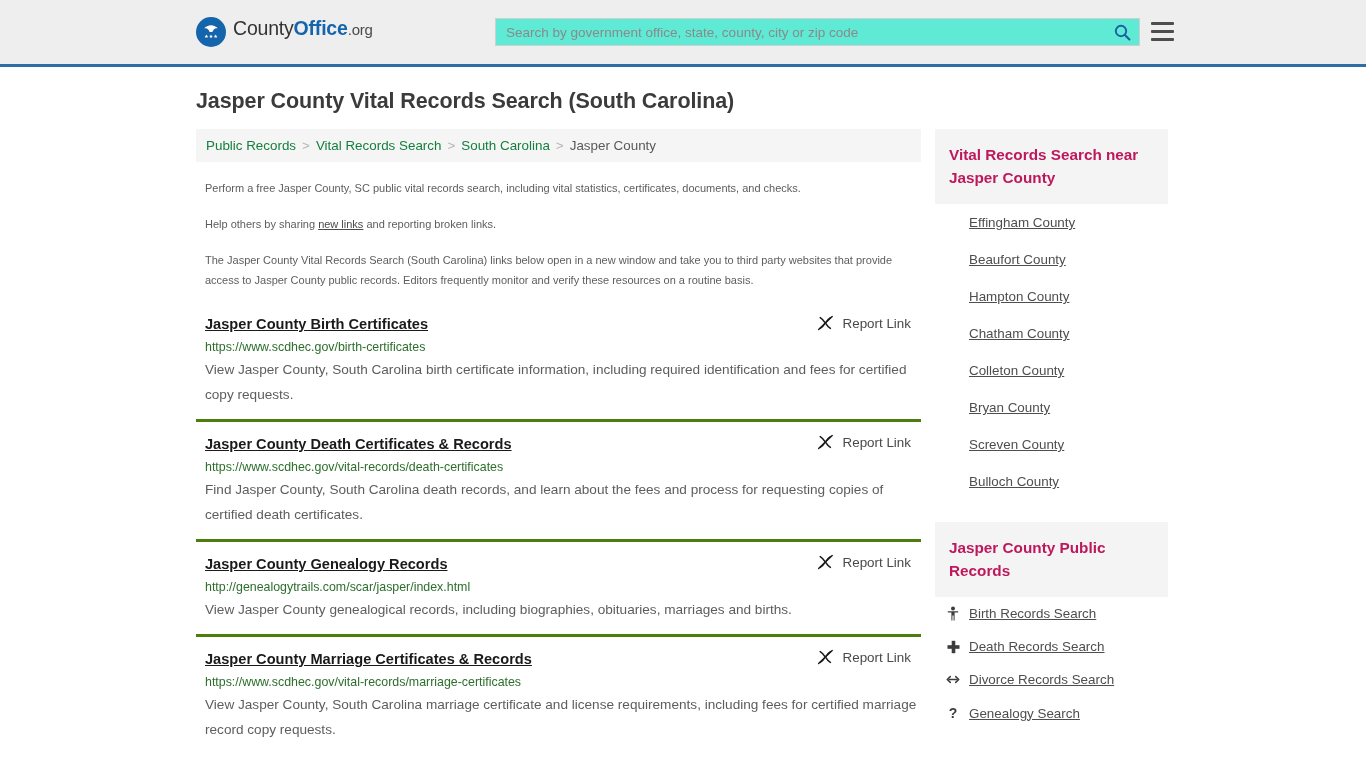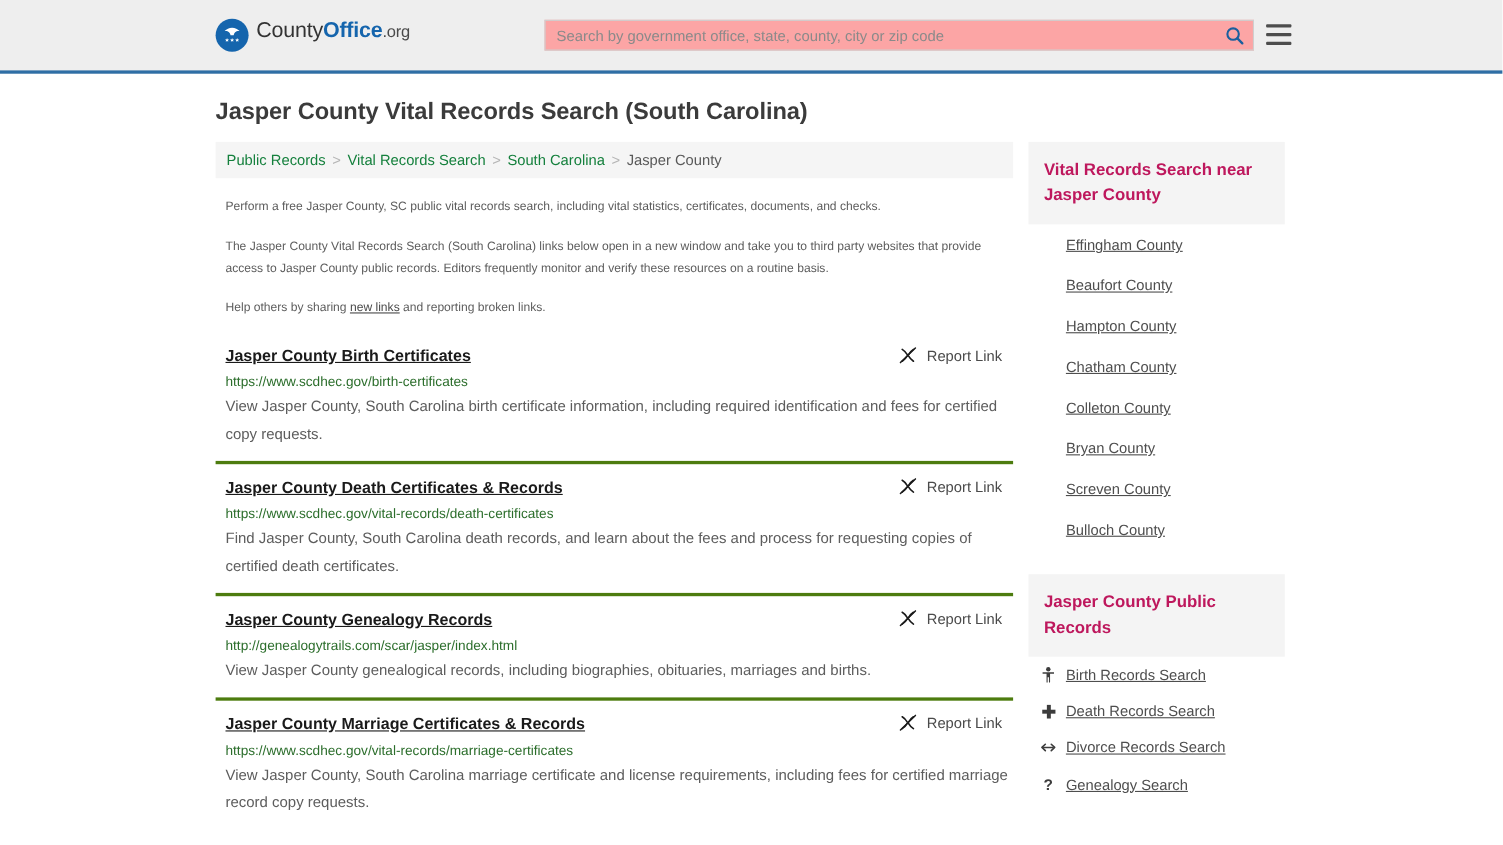--- a/index.html
+++ b/index.html
@@ -46,21 +46,21 @@
   .brand-text .b-office { color: #1565ad; font-weight: bold; }
   .brand-text .b-county { font-weight: normal; color: #333; }
   .brand-text .b-org { font-size: 15px; color: #4a4a4a; }
 
   .search-wrap {
     position: absolute;
     left: 495px;
     top: 18px;
     width: 645px;
     height: 28px;
-    background: #fca5a5;
+    background: #5eead4;
     border: 1px solid #cfcfcf;
     display: flex;
     align-items: center;
   }
   .search-input {
     flex: 1;
     border: 0;
     outline: none;
     height: 26px;
     padding: 0 8px 0 10px;
@@ -272,22 +272,22 @@
         <span class="sep">&gt;</span>
         <a href="#">Vital Records Search</a>
         <span class="sep">&gt;</span>
         <a href="#">South Carolina</a>
         <span class="sep">&gt;</span>
         <span class="crumb-last">Jasper County</span>
       </nav>
 
       <div class="intro">
         <p>Perform a free Jasper County, SC public vital records search, including vital statistics, certificates, documents, and checks.</p>
+        <p><span>Help others by sharing </span><a href="#">new links</a><span> and reporting broken links.</span></p>
         <p>The Jasper County Vital Records Search (South Carolina) links below open in a new window and take you to third party websites that provide access to Jasper County public records. Editors frequently monitor and verify these resources on a routine basis.</p>
-        <p><span>Help others by sharing </span><a href="#">new links</a><span> and reporting broken links.</span></p>
       </div>
 
       <div class="results">
 
         <div class="result">
           <a class="result-title" href="#">Jasper County Birth Certificates</a>
           <a class="report-link" href="#">
             <svg class="unlink" width="17" height="16" viewBox="0 0 17 16">
               <path d="M3.2 2.6 C5.4 4.0 7.0 6.0 7.8 7.4" fill="none" stroke="#1a1a1a" stroke-width="1.5" stroke-linecap="round"></path>
               <path d="M13.4 2.6 C11.2 4.0 9.7 6.0 8.9 7.4" fill="none" stroke="#1a1a1a" stroke-width="1.5" stroke-linecap="round"></path>

